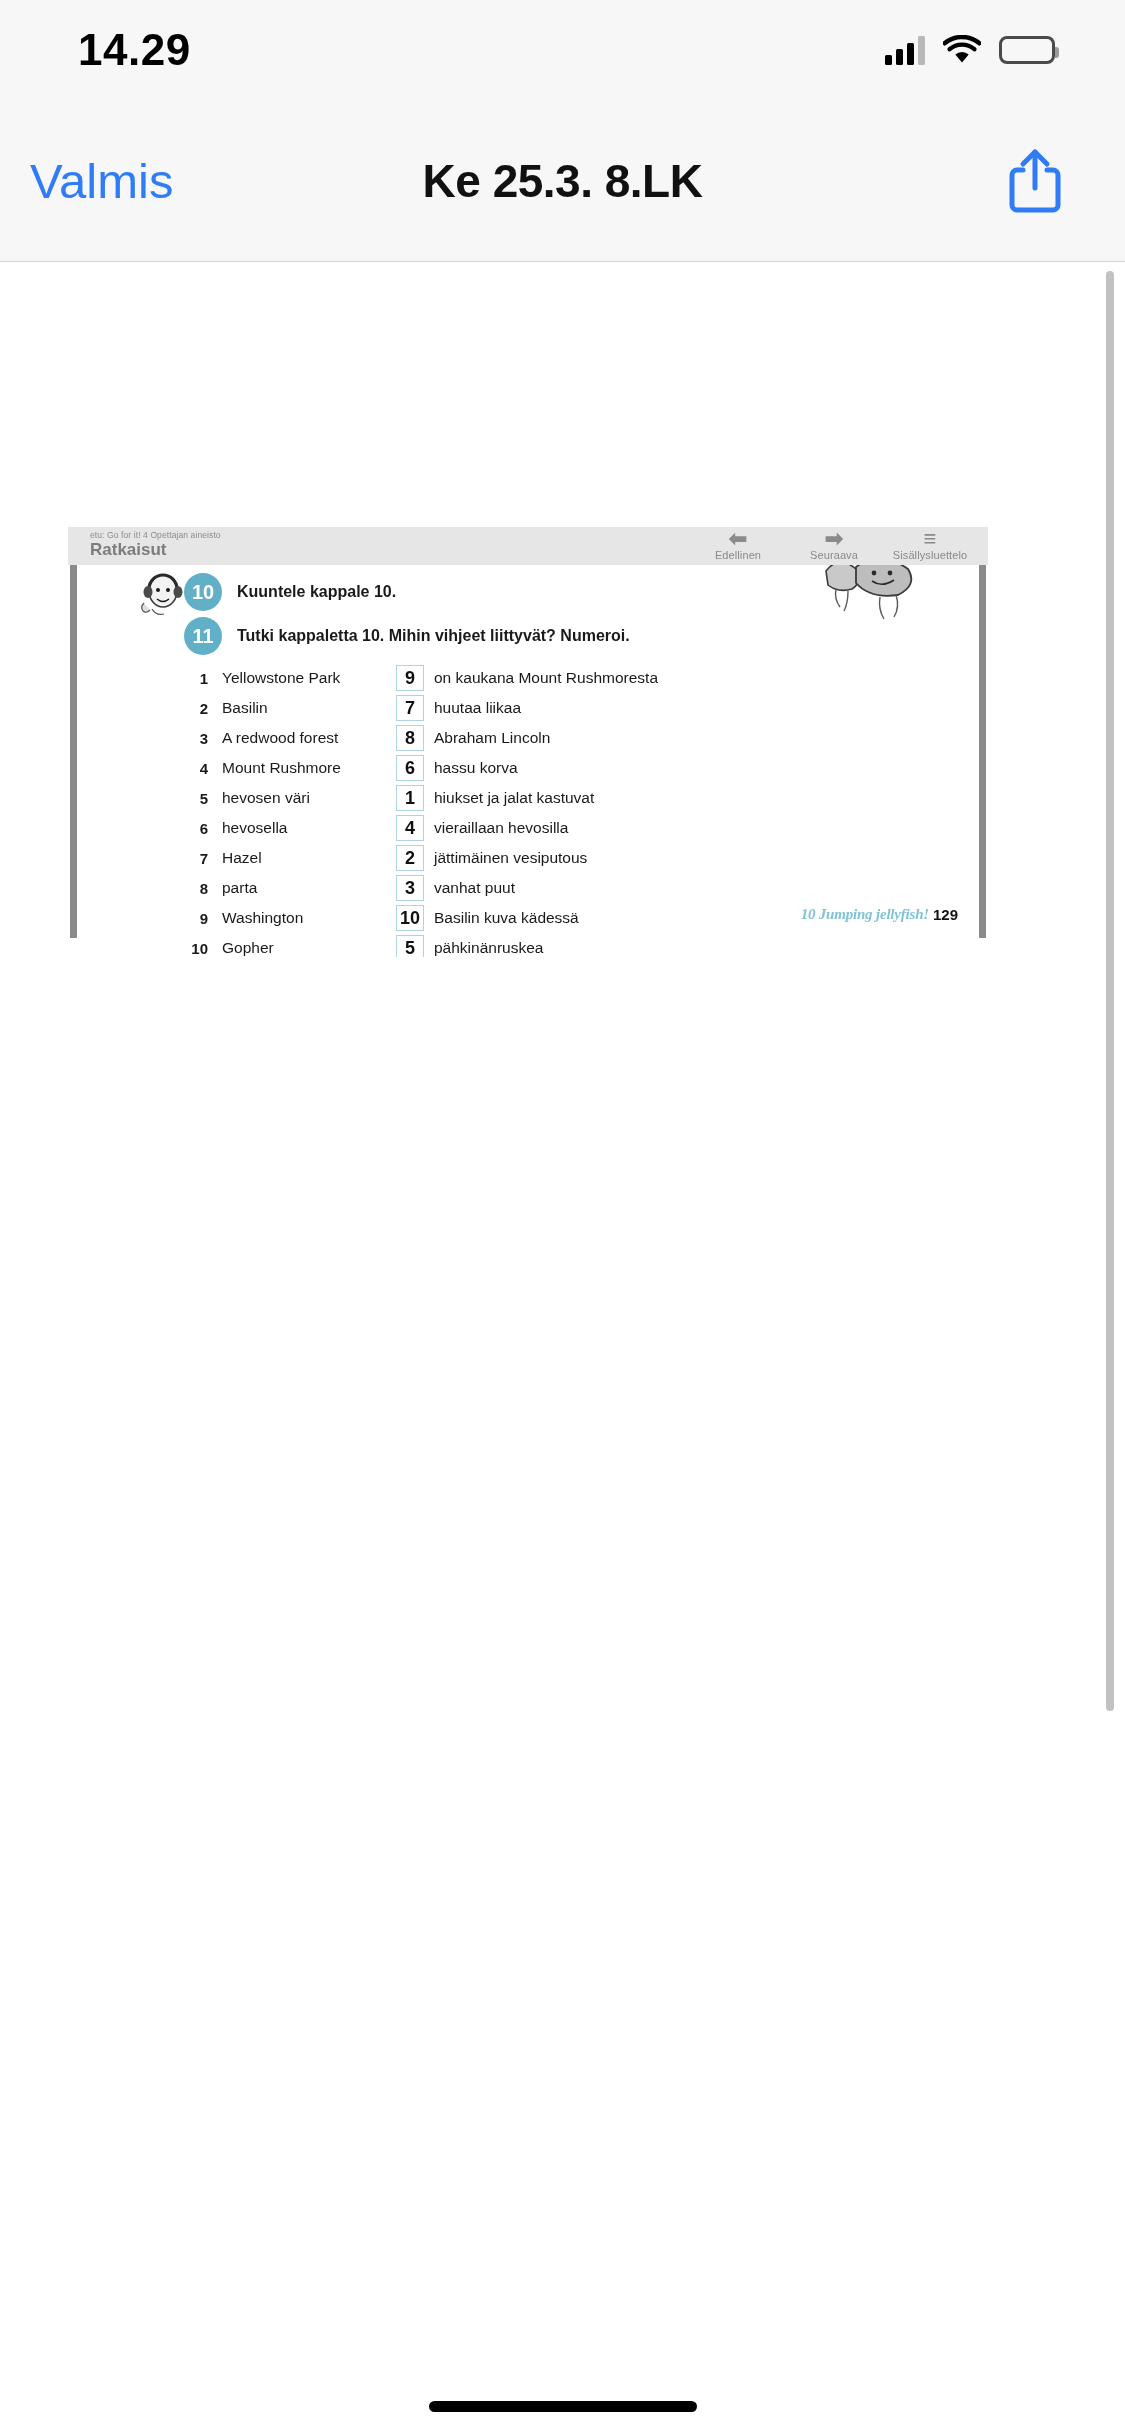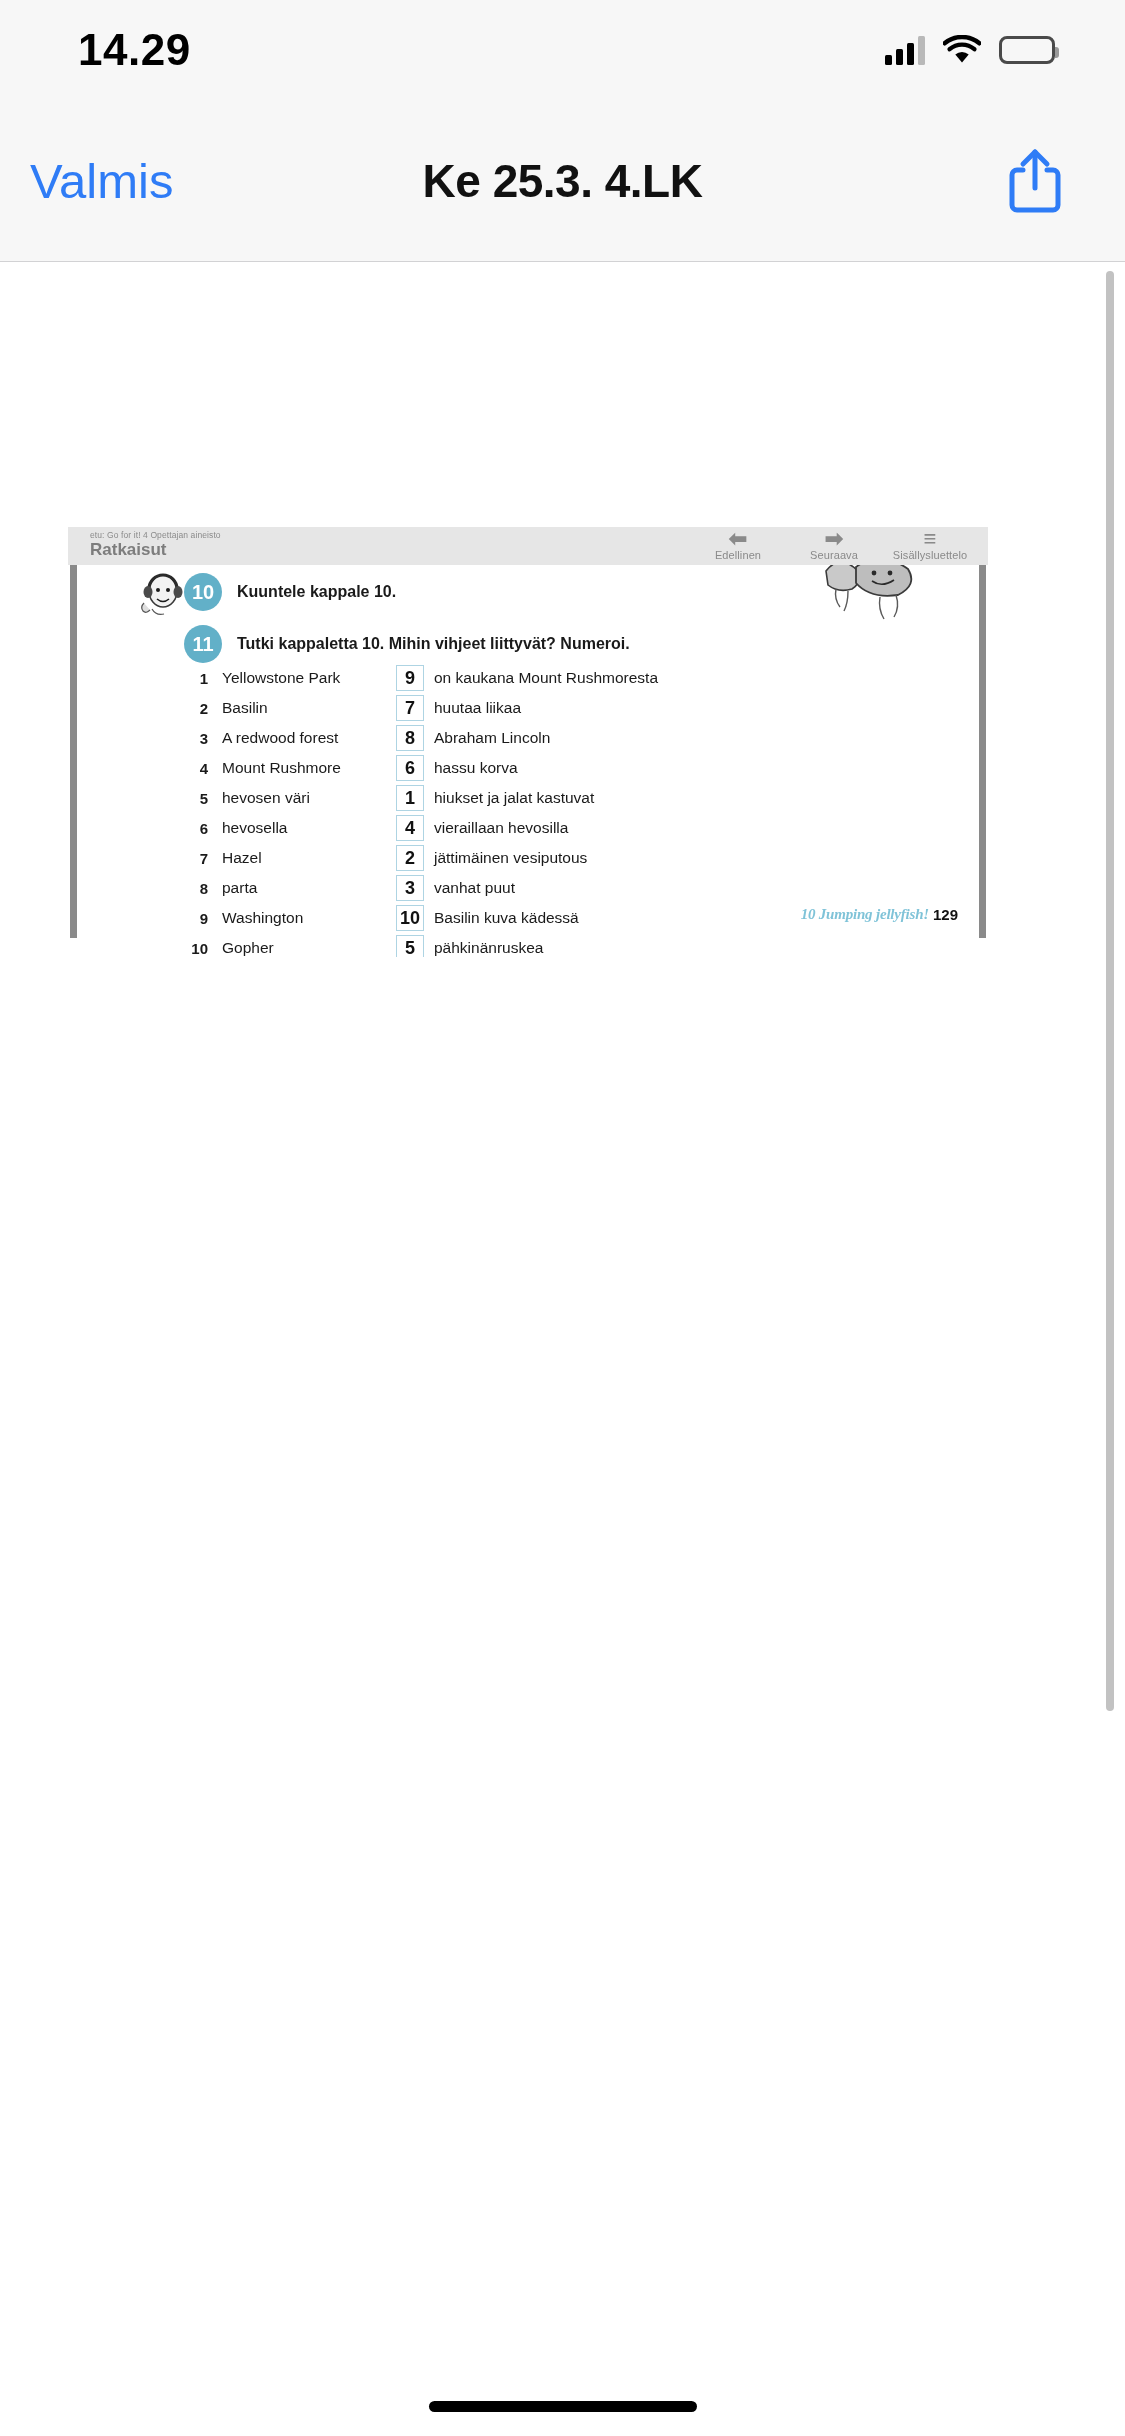--- a/index.html
+++ b/index.html
@@ -254,21 +254,21 @@
     height: 62px;
   }
 
   .ws-task {
     position: absolute;
     display: flex;
     align-items: center;
     gap: 15px;
   }
   .ws-task-10 { left: 116px; top: 8px; }
-  .ws-task-11 { left: 116px; top: 60px; }
+  .ws-task-11 { left: 116px; top: 52px; }
 
   .ws-badge {
     width: 38px; height: 38px;
     border-radius: 50%;
     background: #62b0c8;
     color: #fff;
     font-size: 20px;
     font-weight: 700;
     display: flex;
     align-items: center;
@@ -391,21 +391,21 @@
       </svg>
     </span>
     <span class="battery-icon">
       <span class="battery-fill"></span>
     </span>
   </div>
 </div>
 
 <div class="nav-bar">
   <button class="nav-done">Valmis</button>
-  <div class="nav-title">Ke 25.3. 4.LK</div>
+  <div class="nav-title">Ke 25.3. 8.LK</div>
   <span class="nav-share">
     <svg viewBox="0 0 56 66" width="56" height="66">
       <path d="M28 4 L28 40" stroke="#2f7cf6" stroke-width="5" stroke-linecap="round" fill="none"></path>
       <path d="M16 16 L28 4 L40 16" stroke="#2f7cf6" stroke-width="5" fill="none" stroke-linecap="round" stroke-linejoin="round"></path>
       <path d="M16 22 L10 22 A5 5 0 0 0 5 27 L5 57 A5 5 0 0 0 10 62 L46 62 A5 5 0 0 0 51 57 L51 27 A5 5 0 0 0 46 22 L40 22" stroke="#2f7cf6" stroke-width="5" fill="none" stroke-linecap="round" stroke-linejoin="round"></path>
     </svg>
   </span>
 </div>
 
 <div class="content">

